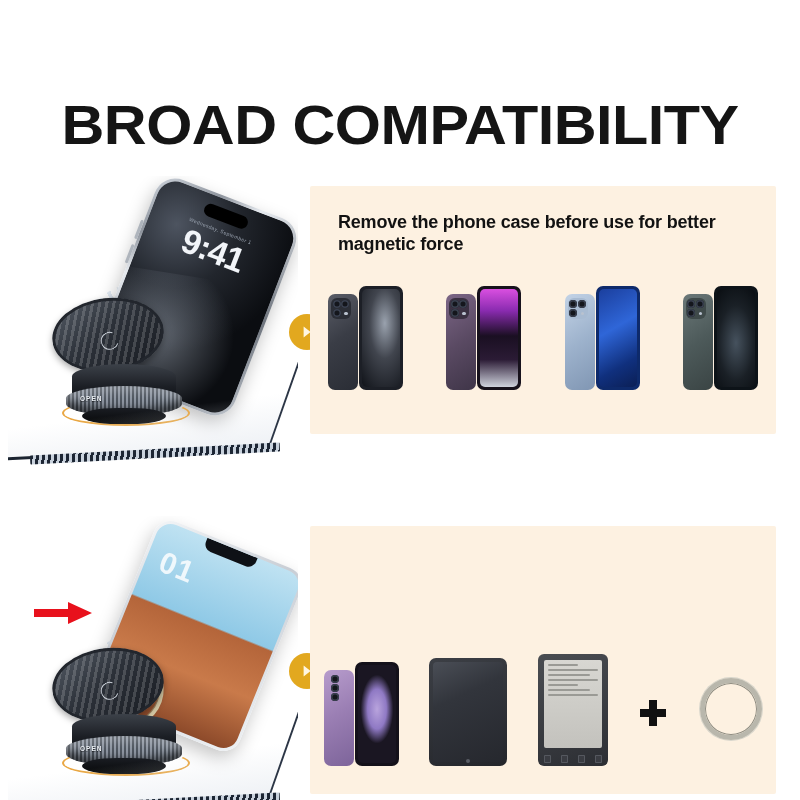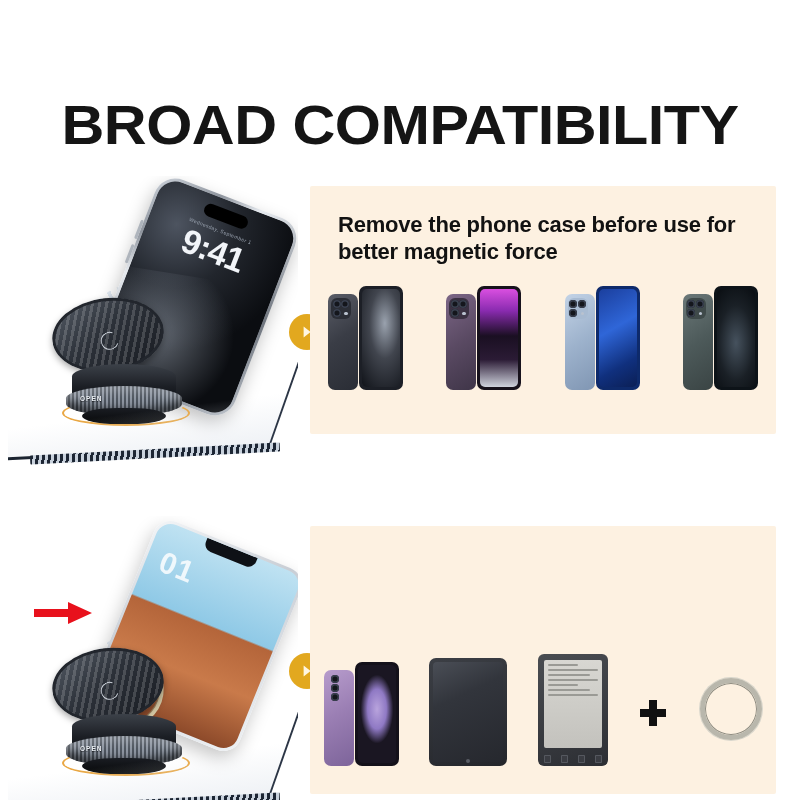--- a/index.html
+++ b/index.html
@@ -35,21 +35,21 @@
 
   .panel-text{
     position:absolute;left:0;right:0;
     padding:0 28px;
     box-sizing:border-box;
     font-weight:bold;
     color:#121212;
     line-height:1.22;
     letter-spacing:-0.2px;
   }
-  #panel-1 .panel-text{top:26px;font-size:22px;}
+  #panel-1 .panel-text{top:26px;font-size:18px;}
   #panel-2 .panel-text{top:22px;font-size:19.5px;}
 
   
   .device-row{
     position:absolute;left:0;right:0;
     display:flex;align-items:flex-end;
     box-sizing:border-box;
   }
   #row-phones{top:100px;padding:0 18px;justify-content:space-between;}
   #row-devices{top:128px;padding:0 14px;justify-content:space-between;}

